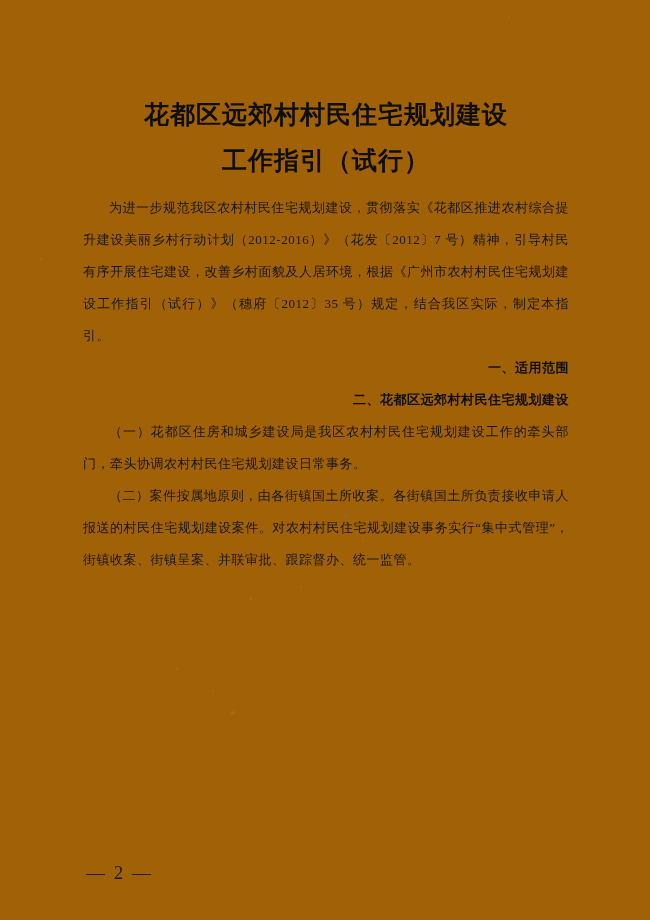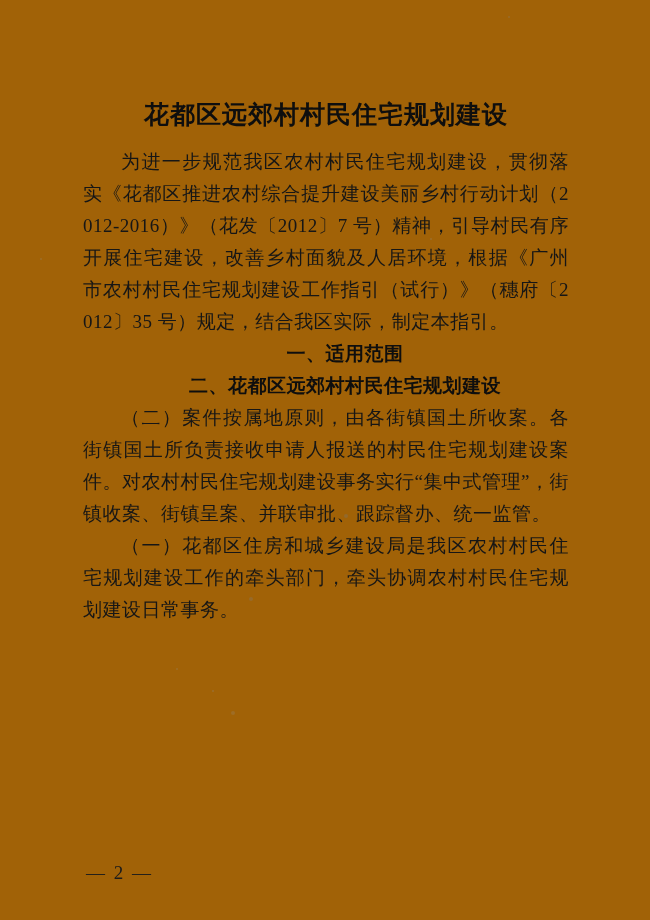--- a/index.html
+++ b/index.html
@@ -31,31 +31,31 @@
     font-weight: bold;
     line-height: 46px;
     letter-spacing: 1px;
     color: #0e0e0e;
   }
   .doc-title .title-line {
     display: block;
   }
   .body-para, .section-heading {
     margin: 0;
-    font-size: 19px;
+    font-size: 13px;
     line-height: 32px;
     letter-spacing: 0.5px;
     text-indent: 2em;
     text-align: justify;
     text-justify: inter-character;
     word-break: break-all;
   }
   .section-heading {
     font-weight: bold;
-    text-align: center;
+    text-align: right;
     color: #0e0e0e;
   }
   .page-number {
     position: absolute;
     left: 86px;
     top: 862px;
     font-size: 19px;
     letter-spacing: 2px;
     color: #1c1c1c;
   }
@@ -80,30 +80,31 @@
     pointer-events: none;
   }
 </style>
 </head>
 <body>
 
 <div class="page">
   <div class="doc-content">
     <h1 class="doc-title">
       <span class="title-line">花都区远郊村村民住宅规划建设</span>
+      <span class="title-line">工作指引（试行）</span>
     </h1>
 
     <p class="body-para">为进一步规范我区农村村民住宅规划建设，贯彻落实《花都区推进农村综合提升建设美丽乡村行动计划（2012-2016）》（花发〔2012〕7 号）精神，引导村民有序开展住宅建设，改善乡村面貌及人居环境，根据《广州市农村村民住宅规划建设工作指引（试行）》（穗府〔2012〕35 号）规定，结合我区实际，制定本指引。</p>
 
     <p class="section-heading">一、适用范围</p>
 
 
     <p class="section-heading">二、花都区远郊村村民住宅规划建设</p>
 
+    <p class="body-para">（一）花都区住房和城乡建设局是我区农村村民住宅规划建设工作的牵头部门，牵头协调农村村民住宅规划建设日常事务。</p>
+
     <p class="body-para">（二）案件按属地原则，由各街镇国土所收案。各街镇国土所负责接收申请人报送的村民住宅规划建设案件。对农村村民住宅规划建设事务实行“集中式管理”，街镇收案、街镇呈案、并联审批、跟踪督办、统一监管。</p>
-
-    <p class="body-para">（一）花都区住房和城乡建设局是我区农村村民住宅规划建设工作的牵头部门，牵头协调农村村民住宅规划建设日常事务。</p>
   </div>
 
   <div class="page-number">— 2 —</div>
 
   <div class="scan-noise"></div>
 </div>
 
 </body></html>

